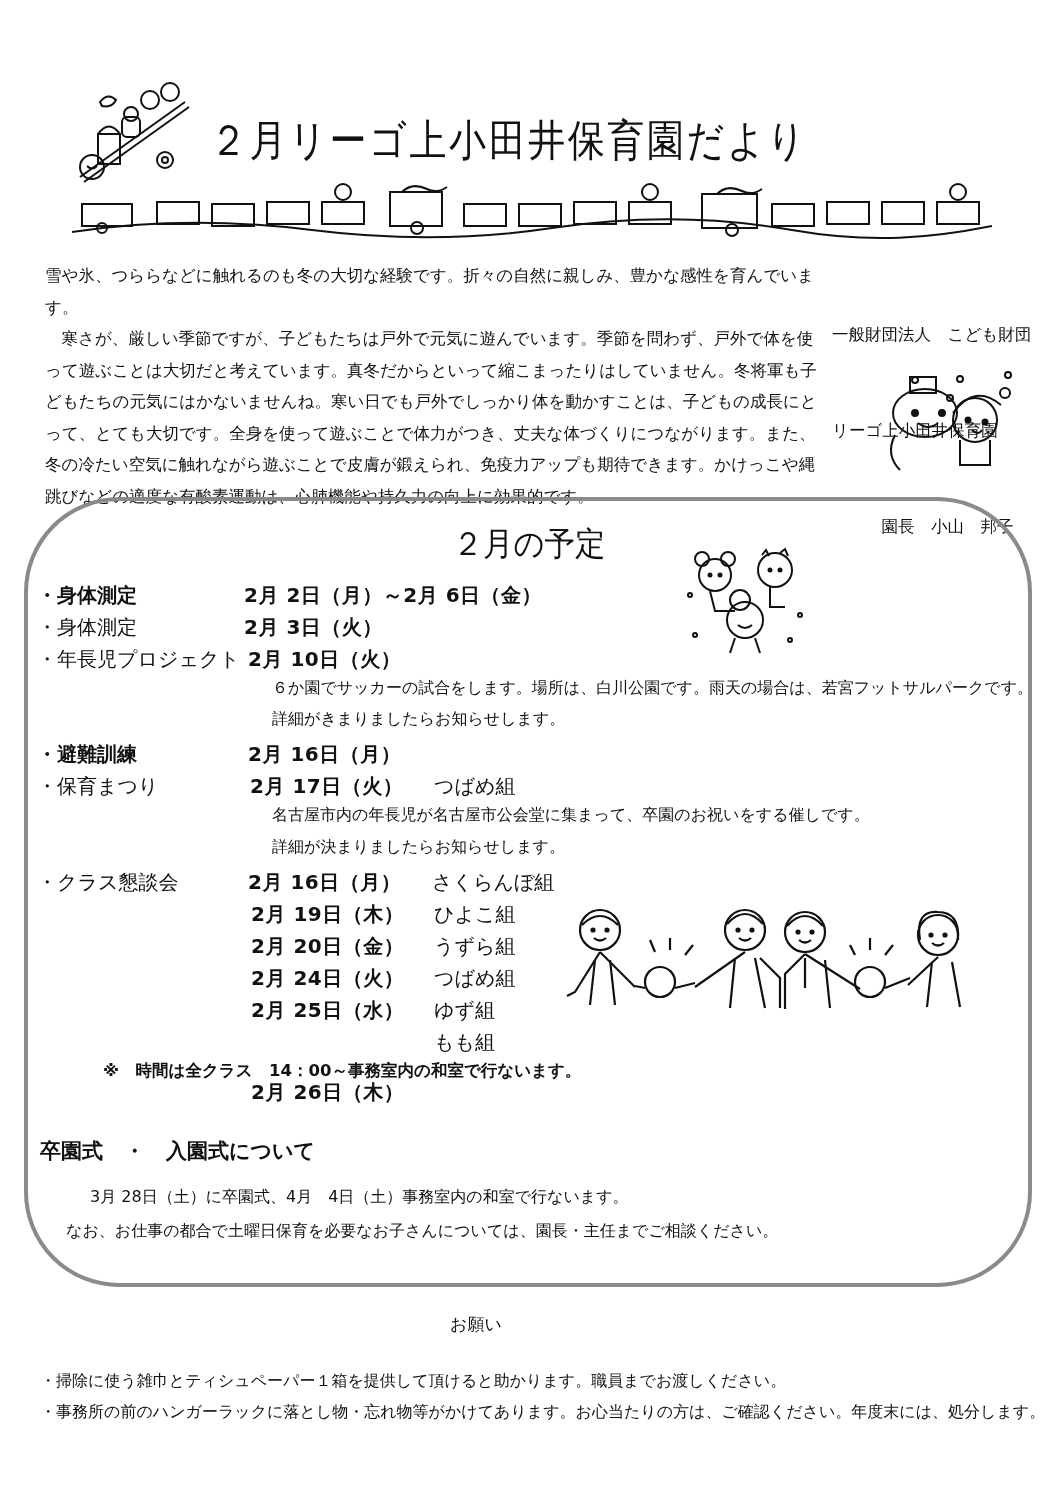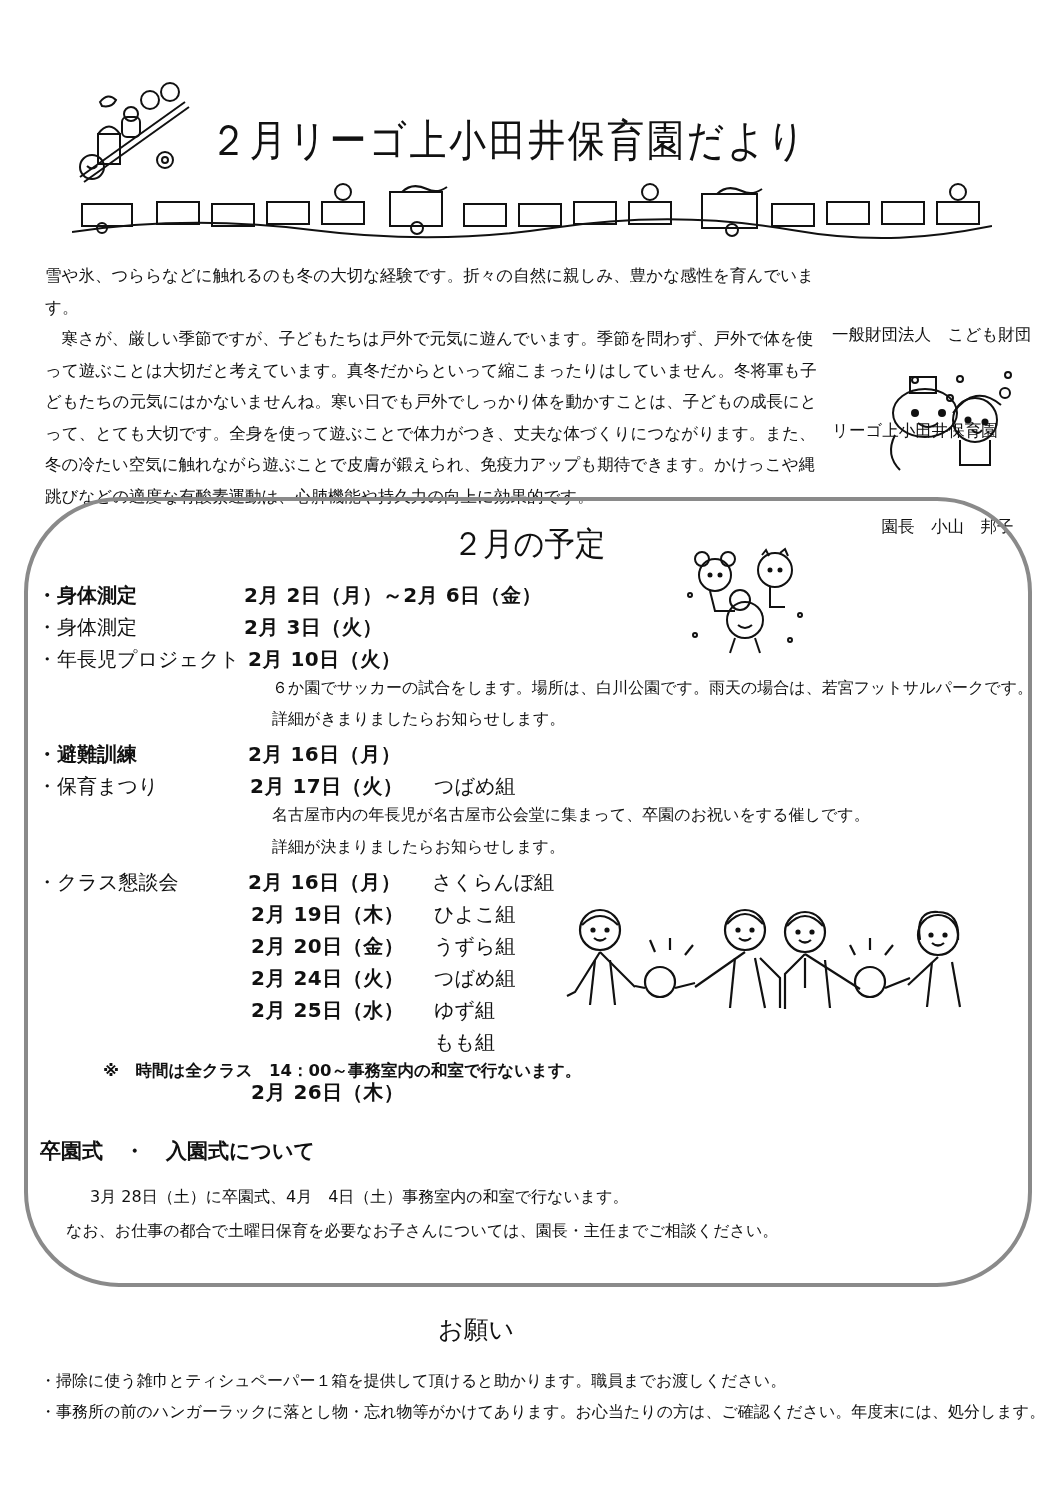--- a/index.html
+++ b/index.html
@@ -23,21 +23,21 @@
   .sched-title { left:0; width:1058px; top:522px; text-align:center; font-size:33px; transform:scaleX(0.92); }
   .row { position:absolute; font-size:20px; white-space:nowrap; }
   .lbl { left:37px; font-weight:bold; }
   .lbl.thin { font-weight:normal; }
   .dt { font-weight:bold; letter-spacing:0.5px; }
   .grp { font-weight:normal;margin-left:19px; }
   .detail { font-size:16px; white-space:nowrap; position:absolute; left:272px; }
   .note { left:103px; top:1060px; font-size:16.5px; font-weight:bold; white-space:nowrap; }
   .h2 { left:40px; top:1137px; font-size:21px; font-weight:bold; white-space:nowrap; }
   .cer { font-size:16px; white-space:nowrap; position:absolute; }
-  .req-title { left:0; width:952px; top:1313px; text-align:center; font-size:25px; }
+  .req-title { left:0; width:952px; top:1313px; text-align:center; font-size:17px; }
   .req { left:40px; font-size:16px; white-space:nowrap; position:absolute; }
   svg { position:absolute; }
 </style>
 </head>
 <body>
 
 <svg class="abs" style="left:70px;top:82px" width="125" height="110" viewBox="0 0 125 110">
   <g fill="none" stroke="#111" stroke-width="2">
     <path d="M10 95 L115 20"></path>
     <path d="M14 100 L119 25"></path>

